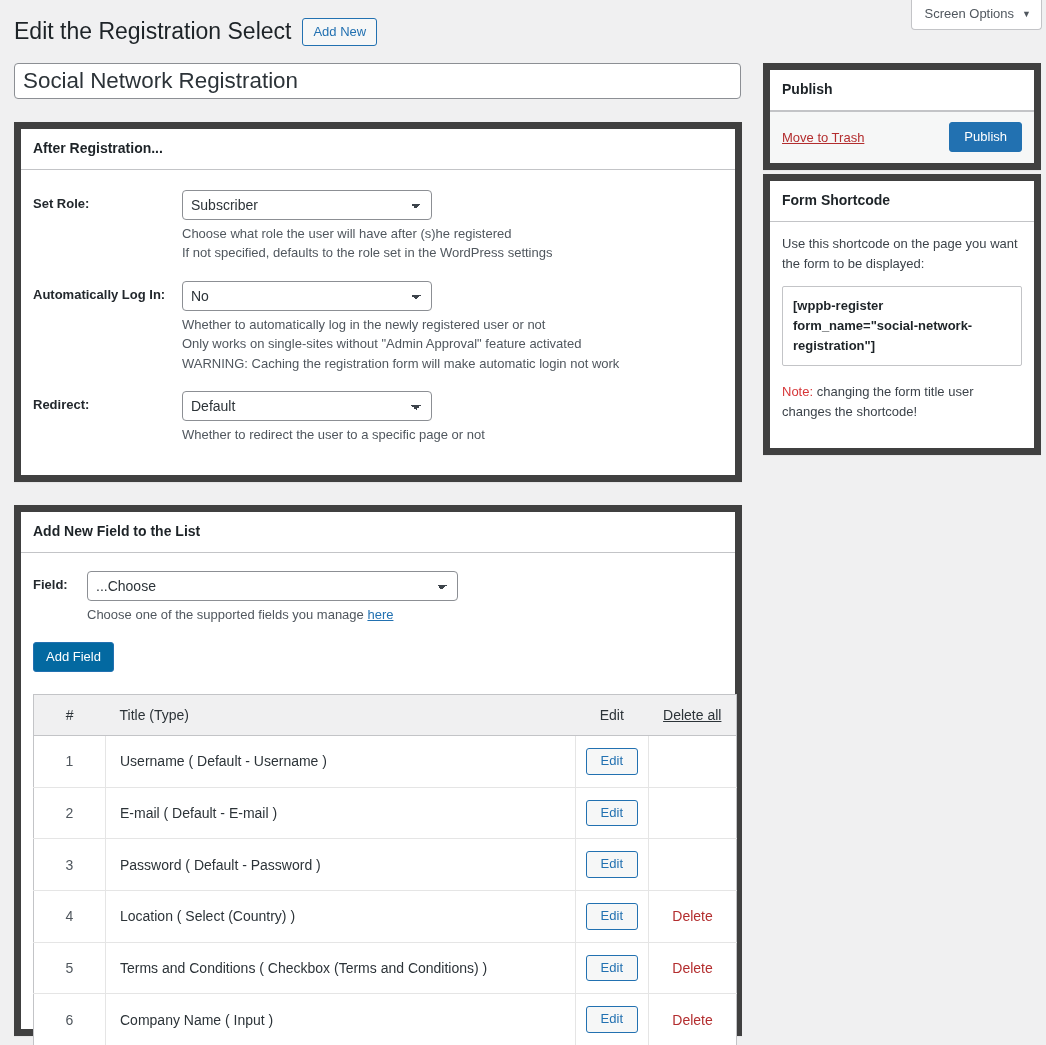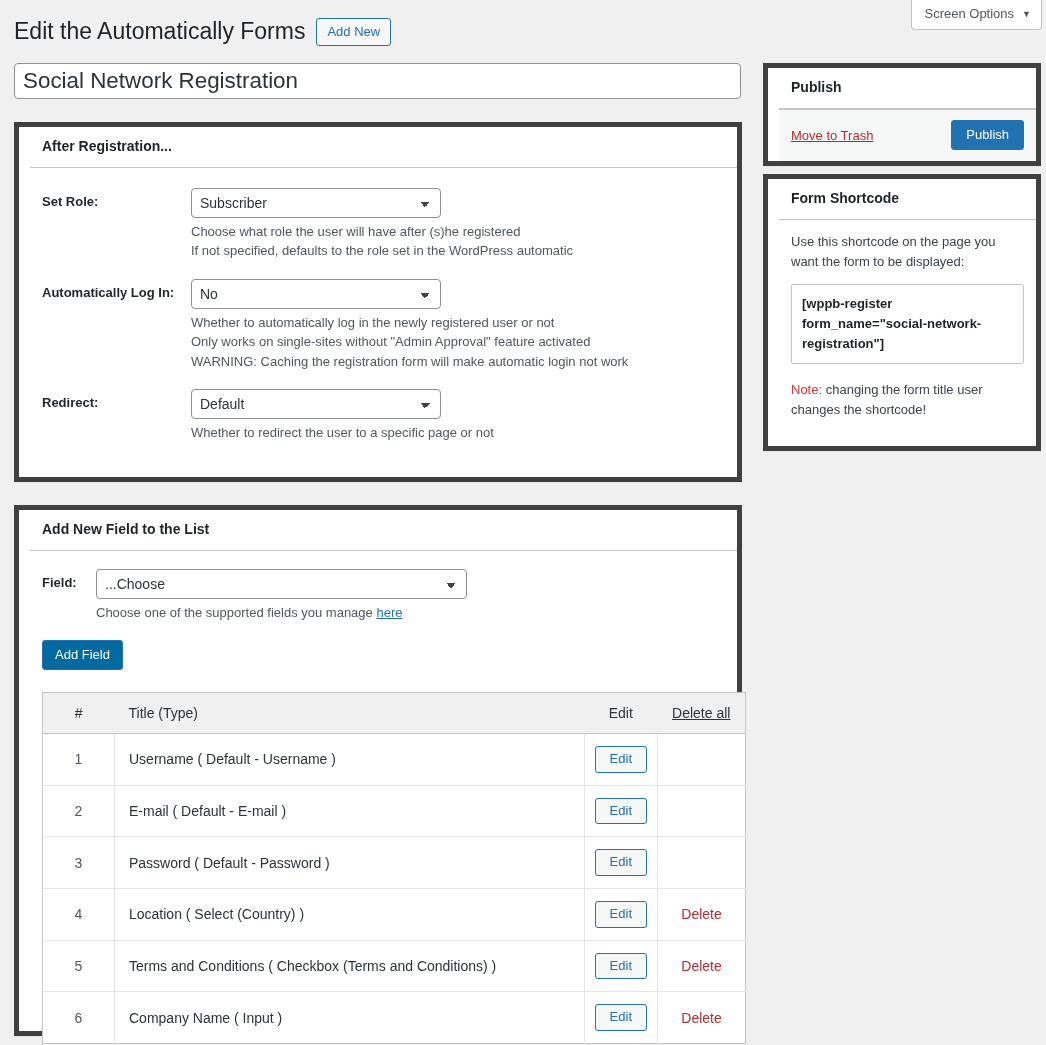--- a/index.html
+++ b/index.html
@@ -65,23 +65,22 @@
     background: #fff;
     color: #2c3338;
     outline: none;
     font-family: "Liberation Sans", sans-serif;
   }
 
   
   .postbox {
     position: absolute;
     background: #fff;
-    border: 5px solid #404040;
+    border: 7px solid #404040;
     box-shadow: 0 1px 1px rgba(0,0,0,.04);
-    padding-left: 11px;
   }
   .postbox-header {
     border-bottom: 1px solid #c3c4c7;
     padding: 10px 12px;
   }
   .postbox-title {
     font-size: 14px;
     font-weight: 600;
     color: #1d2327;
     margin: 0;
@@ -276,41 +275,41 @@
 <body>
 
 <div class="page">
 
   <div class="screen-options">
     <span>Screen Options</span>
     <span class="caret">▼</span>
   </div>
 
   <div class="page-header">
-    <h1 class="page-title">Edit the Automatically Forms</h1>
+    <h1 class="page-title">Edit the Registration Select</h1>
     <span class="add-new-btn">Add New</span>
   </div>
 
   <input class="title-input" type="text" value="Social Network Registration" style="">
 
   <div class="postbox" id="after-registration">
     <div class="postbox-header">
       <h2 class="postbox-title">After Registration...</h2>
     </div>
     <div class="settings">
 
       <div class="setting-row">
         <div class="setting-label">Set Role:</div>
         <div class="setting-control">
           <select class="wp-select">
             <option>Subscriber</option>
           </select>
           <div class="hint">
             <span class="line">Choose what role the user will have after (s)he registered</span>
-            <span class="line">If not specified, defaults to the role set in the WordPress automatic</span>
+            <span class="line">If not specified, defaults to the role set in the WordPress settings</span>
           </div>
         </div>
       </div>
 
       <div class="setting-row">
         <div class="setting-label">Automatically Log In:</div>
         <div class="setting-control">
           <select class="wp-select">
             <option>No</option>
           </select>

